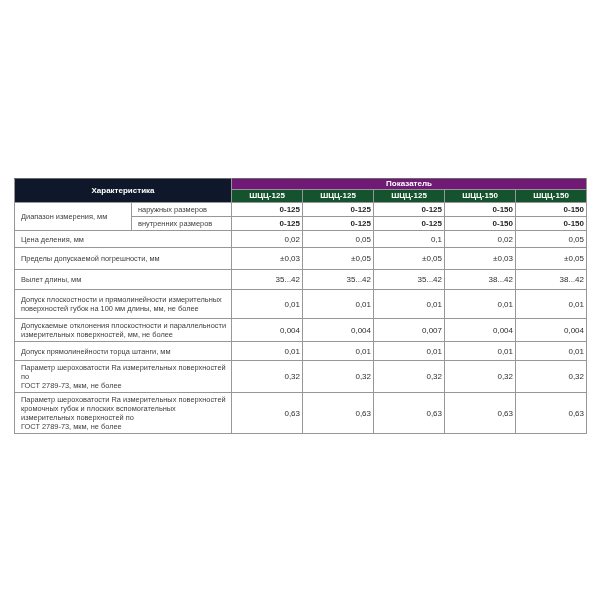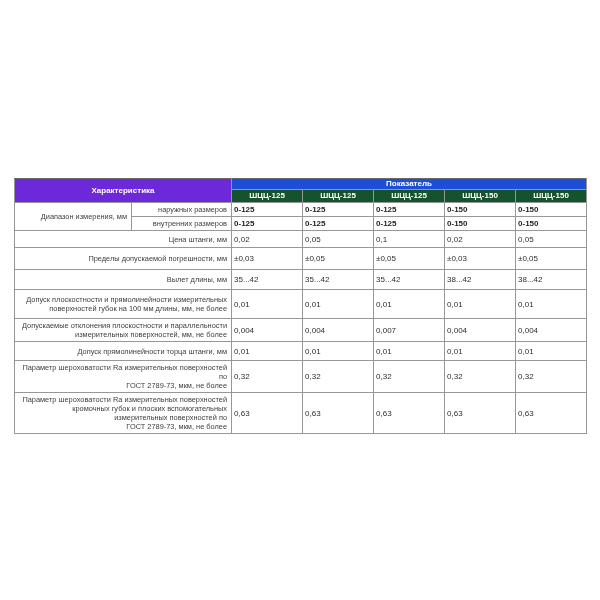--- a/index.html
+++ b/index.html
@@ -25,38 +25,38 @@
   }
 
   
   th.th-char, th.th-ind, th.th-model {
     color: #ffffff;
     font-weight: bold;
     font-size: 8px;
     text-align: center;
     border-color: #f3e3d3;
   }
-  th.th-char { background: #6d28d9; }
-  th.th-ind  { background: #1d4ed8; height: 10px; line-height: 10px; }
+  th.th-char { background: #0f172a; }
+  th.th-ind  { background: #701a75; height: 10px; line-height: 10px; }
   th.th-model { background: #14532d; height: 12px; line-height: 12px; border-bottom-color: #8a8a8a; }
   thead tr:first-child th { border-top-color: #6a6a6a; }
 
   
   td.lbl, td.sublbl {
     font-size: 7.4px;
     line-height: 9px;
     color: #3d3d3d;
-    text-align: right;
+    text-align: left;
     padding: 2px 4px 2px 6px;
     white-space: pre-line;
   }
   td.val {
     font-size: 8px;
     color: #2e2e2e;
-    text-align: left;
+    text-align: right;
     padding: 1px 2px;
   }
   td.val.bold { font-weight: bold; color: #1f1f1f; }
 </style>
 </head>
 <body>
 
 <div class="page">
   <div class="table-wrap">
     <table class="specs">
@@ -94,21 +94,21 @@
           </tr>
           <tr style="height: 10px;">
             <td class="sublbl">внутренних размеров</td>
             <td class="val bold">0-125</td>
             <td class="val bold">0-125</td>
             <td class="val bold">0-125</td>
             <td class="val bold">0-150</td>
             <td class="val bold">0-150</td>
           </tr>
           <tr style="height: 17px;">
-            <td class="lbl" colspan="2">Цена штанги, мм</td>
+            <td class="lbl" colspan="2">Цена деления, мм</td>
             <td class="val">0,02</td>
             <td class="val">0,05</td>
             <td class="val">0,1</td>
             <td class="val">0,02</td>
             <td class="val">0,05</td>
           </tr>
           <tr style="height: 22px;">
             <td class="lbl" colspan="2">Пределы допускаемой погрешности, мм</td>
             <td class="val">±0,03</td>
             <td class="val">±0,05</td>

